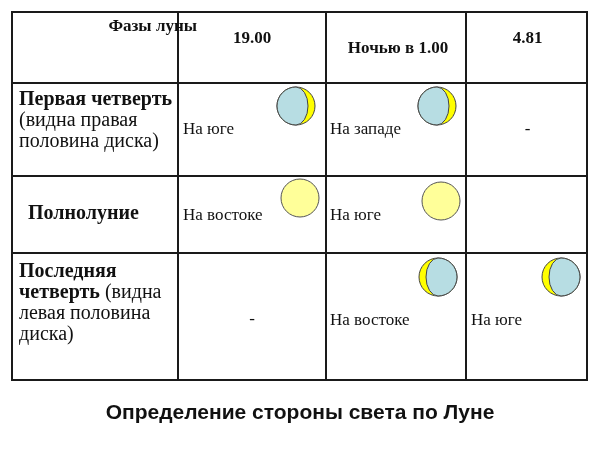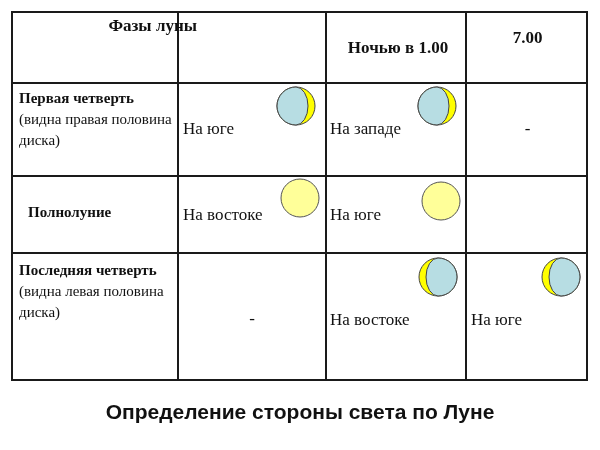--- a/index.html
+++ b/index.html
@@ -2,44 +2,45 @@
 <html><head>
 <meta charset="utf-8">
 <style>
   html, body { margin:0; padding:0; background:#ffffff; }
   body { width:600px; height:450px; position:relative; overflow:hidden; font-family:"Liberation Serif", serif; color:#111; }
   .grid { position:absolute; left:11px; top:11px; width:577px; height:370px; border:2px solid #1a1a1a; box-sizing:border-box; }
   .vline { position:absolute; top:11px; width:2px; height:370px; background:#1a1a1a; }
   .hline { position:absolute; left:11px; width:577px; height:2px; background:#1a1a1a; }
   .cell { position:absolute; box-sizing:border-box; }
   .hdr { font-weight:bold; font-size:17px; text-align:center; line-height:19px; }
-  .rowlbl { font-size:15px; line-height:21px; padding-left:6px; }
+  .rowlbl { font-size:20px; line-height:21px; padding-left:6px; }
   .rowlbl b { font-weight:bold; }
   .val { font-weight:normal; font-size:17px; }
   .moon { position:absolute; width:40px; height:40px; }
   .caption { position:absolute; left:0; width:600px; top:400px; text-align:center; font-family:"Liberation Sans", sans-serif; font-weight:bold; font-size:21px; }
 </style>
 </head>
 <body>
 
 <div>
   <div class="grid"></div>
   <div class="vline" style="left:177px"></div>
   <div class="vline" style="left:325px"></div>
   <div class="vline" style="left:465px"></div>
   <div class="hline" style="top:82px"></div>
   <div class="hline" style="top:175px"></div>
   <div class="hline" style="top:252px"></div>
 
   <div class="cell hdr" style="left:13px;top:16px;width:184px;padding-left:32px;text-align:right">Фазы луны</div>
   <div class="cell hdr" style="left:179px;top:28px;width:146px">
+    <div>19.00</div>
   </div>
   <div class="cell hdr" style="left:327px;top:38px;width:142px">Ночью в 1.00</div>
   <div class="cell hdr" style="left:467px;top:28px;width:121px">
-    <div>7.00</div>
+    <div>4.81</div>
   </div>
 
   <div class="cell rowlbl" style="left:13px;top:88px;width:164px">
     <b>Первая четверть</b>
     <span>(видна правая половина диска)</span>
   </div>
   <div class="cell val" style="left:183px;top:119px">На юге</div>
   <svg class="moon" style="left:276px;top:86px" viewBox="0 0 40 40">
     <circle cx="20" cy="20" r="19" fill="#ffff00" stroke="#444" stroke-width="1"></circle>
     <path d="M20 1 A19 19 0 0 0 20 39 A12 19 0 0 0 20 1 Z" fill="#b7dde3" stroke="#444" stroke-width="1"></path>

